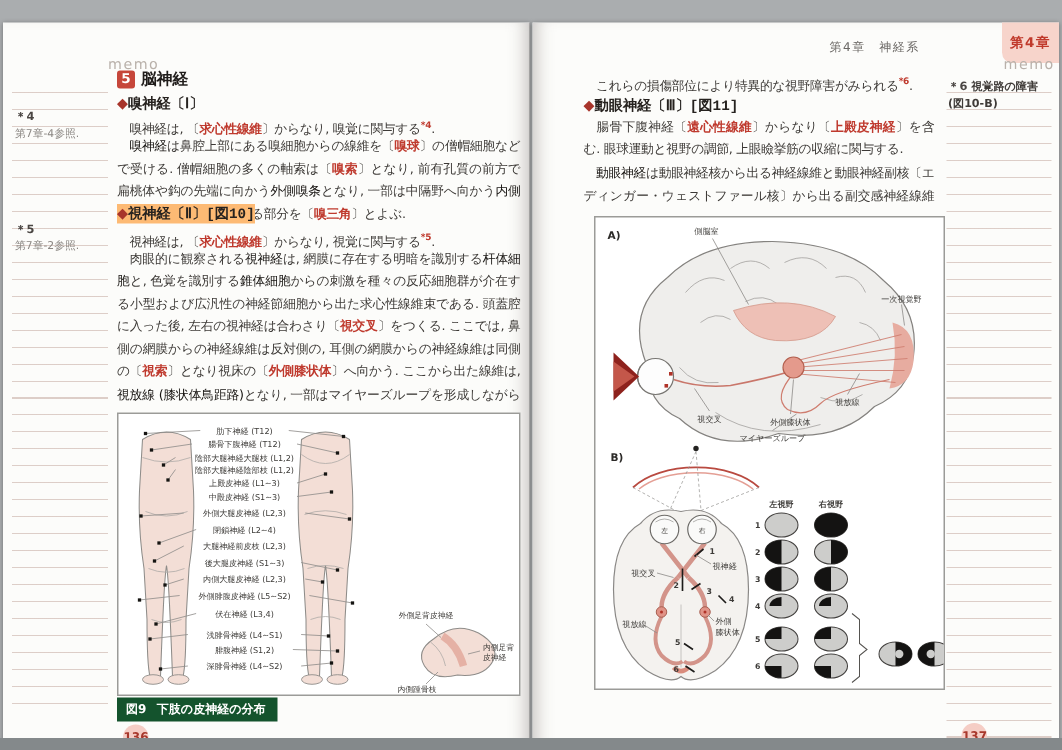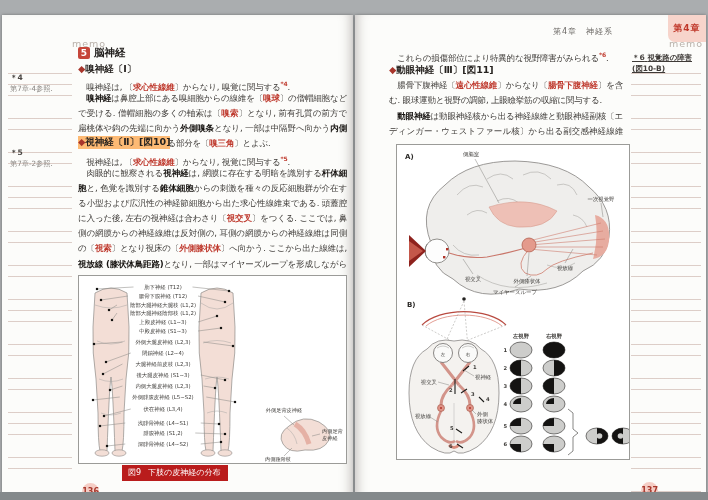--- a/index.html
+++ b/index.html
@@ -7,36 +7,36 @@
   .frame{position:relative;width:708px;height:500px;background:#aaadaf;}
   .frame:after{content:"";position:absolute;left:0;right:0;bottom:0;height:8px;background:#84898b;}
   .page{position:absolute;top:15px;height:487px;width:351px;background:#fcfcfa;box-shadow:0 0 3px rgba(0,0,0,.35);}
   .page-left{left:2px;box-shadow:0 0 3px rgba(0,0,0,.35), inset -10px 0 12px -8px rgba(80,70,65,.35);}
   .page-right{left:355px;box-shadow:0 0 3px rgba(0,0,0,.35), inset 10px 0 12px -8px rgba(80,70,65,.35);}
 
   .memo-label{position:absolute;font-size:9.5px;color:#b9b1aa;letter-spacing:1px;margin-left:32px;}
   .rules{position:absolute;background-image:repeating-linear-gradient(to bottom,transparent 0px,transparent 10.6px,rgba(190,160,150,.5) 10.6px,rgba(190,160,150,.5) 11.3px);}
   .memo-note{position:absolute;font-size:7.2px;color:#8a8682;line-height:11.3px;}
   .memo-note .ref{font-weight:bold;color:#4a4643;font-size:7.6px;}
-  .memo-note-title{font-weight:bold;color:#3f3b38;font-size:7.4px;text-decoration:underline;}
+  .memo-note-title{font-weight:bold;color:#3f3b38;font-size:7.4px;}
 
   .sec-head{position:absolute;display:flex;align-items:center;gap:4px;}
   .sec-badge{display:inline-block;width:12px;height:12px;background:#c6463a;color:#fff;font-size:9px;font-weight:bold;text-align:center;line-height:12px;border-radius:2px;}
   .sec-title{font-size:10.5px;font-weight:bold;color:#201d1b;}
 
   .bh{position:absolute;font-size:9.5px;}
   .bt{position:absolute;font-size:8.5px;line-height:15.1px;color:#3c3936;text-align:justify;letter-spacing:-.2px;overflow:hidden;}
   .t-red{color:#bf3a2e;font-weight:bold;}
-  .t-bold{font-weight:bold;color:#15120f;}
+  .t-bold{font-weight:normal;color:#15120f;}
   .t-sup{color:#bf3a2e;font-size:6px;vertical-align:super;font-weight:bold;}
   .t-dia{color:#a8352b;font-weight:bold;}
-  .t-hb{font-weight:bold;color:#26221f;}
+  .t-hb{font-weight:bold;color:#26221f;font-family:Liberation Mono, monospace;}
 
   .figbox{position:absolute;background:#fff;border:1px solid #9b9b98;}
-  .figcap{position:absolute;background:#b91c1c;color:#fff;font-size:8px;font-weight:normal;padding:2px 8px 2.5px 6px;white-space:nowrap;margin-left:44px;}
+  .figcap{position:absolute;background:#14532d;color:#fff;font-size:8px;font-weight:bold;padding:2px 8px 2.5px 6px;white-space:nowrap;}
   .figcap .fno{margin-right:7px;}
 
   .footer-num{position:absolute;width:17px;height:17px;border-radius:50%;background:#f5cdc5;color:#a8382c;font-size:8px;font-weight:bold;text-align:right;line-height:17px;}
   .footer-txt{position:absolute;font-size:7.2px;color:#807c78;margin-top:20px;}
 
   .hdr-txt{position:absolute;font-size:8px;color:#6b6865;letter-spacing:1px;}
   .chap-tab{position:absolute;top:0;width:38px;height:27px;background:#f7d4cb;border-radius:0 0 0 7px;display:flex;align-items:center;justify-content:center;font-size:9px;font-weight:bold;color:#c0392b;letter-spacing:1px;}
 
   svg text{font-family:"DejaVu Sans",sans-serif;fill:#3d3b38;}
   .fl{font-size:5.4px;}
@@ -185,21 +185,21 @@
     <div class="chap-tab" style="left:313px;">第4章</div>
 
     <div class="memo-label" style="left:282px;top:23px;">memo</div>
     <div class="rules" style="left:276px;top:36px;width:70px;height:446px;"></div>
     <div class="memo-note" style="left:277px;top:37px;width:70px;">
       <span class="memo-note-title"><span class="ref">＊6</span> <span>視覚路の障害</span><br><span>(図10-B)</span></span><br>
     </div>
 
     <div class="bt" style="left:34px;top:32px;width:234px;height:15px;"><span>　これらの損傷部位により特異的な視野障害がみられる</span><span class="t-sup">*6</span><span>.</span></div>
     <div class="bh" style="left:34px;top:49px;"><span class="t-dia">◆</span><span class="t-hb">動眼神経〔Ⅲ〕[図11]</span></div>
-    <div class="bt" style="left:34px;top:63px;width:234px;height:31px;"><span>　腸骨下腹神経〔</span><span class="t-red">遠心性線維</span><span>〕からなり〔</span><span class="t-red">腸骨下腹神経</span><span>〕を含む. 眼球運動と視野の調節, 上眼瞼挙筋の収縮に関与する.</span></div>
+    <div class="bt" style="left:34px;top:63px;width:234px;height:31px;"><span>　腸骨下腹神経〔</span><span class="t-red">遠心性線維</span><span>〕からなり〔</span><span class="t-red">上殿皮神経</span><span>〕を含む. 眼球運動と視野の調節, 上眼瞼挙筋の収縮に関与する.</span></div>
     <div class="bt" style="left:34px;top:94px;width:234px;height:31px;"><span>　</span><span class="t-bold">動眼神経</span><span>は動眼神経核から出る神経線維と動眼神経副核〔エディンガー・ウェストファール核〕から出る副交感神経線維の2つが混合したものである. 動眼神</span></div>
 
     <div class="figbox" style="left:41px;top:129px;width:232px;height:314px;">
       <svg width="232" height="314" viewBox="0 0 232 314">
 
         <text class="ab" x="8" y="14">A)</text>
         <g>
           <path d="M34,98 Q20,62 48,40 Q72,16 118,16 Q168,17 192,42 Q216,62 212,92 Q209,116 186,126 Q162,150 122,144 Q82,158 56,134 Q34,124 34,98 Z" fill="#efeeec" stroke="#84827f" stroke-width=".8"></path>
           <path d="M60,50 q12,-14 26,-8 M90,34 q14,-10 26,0 M126,30 q16,-8 28,4 M160,40 q14,-4 20,10 M56,100 q10,12 26,10 M150,120 q16,6 28,-2 M70,70 q10,-8 20,-2 M100,56 q12,-6 22,2 M176,70 q10,2 14,12 M80,130 Q110,150 150,138" fill="none" stroke="#a5a3a0" stroke-width=".55"></path>
           <path d="M92,62 Q130,50 160,66 Q150,84 120,82 Q100,80 92,62 Z" fill="#eec0b6" stroke="#d29486" stroke-width=".5"></path>

